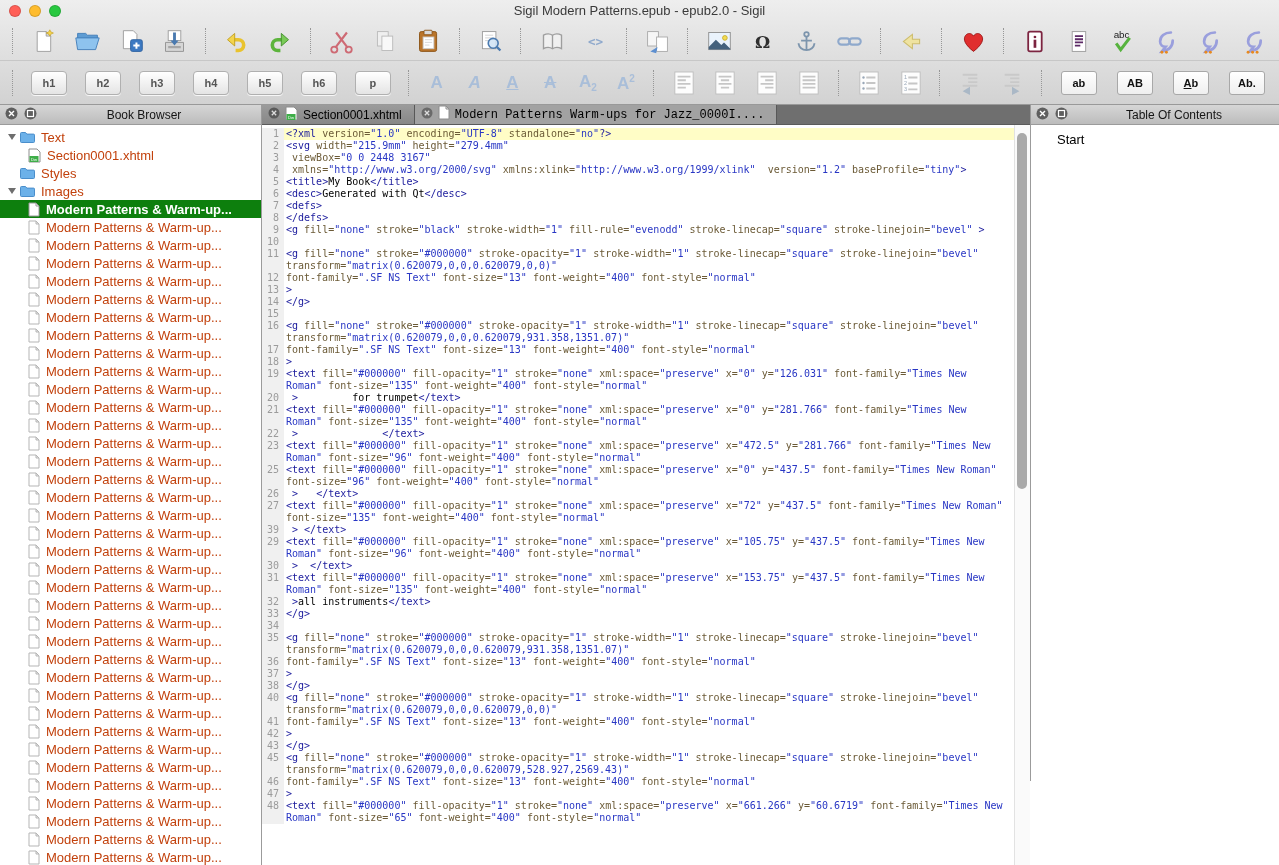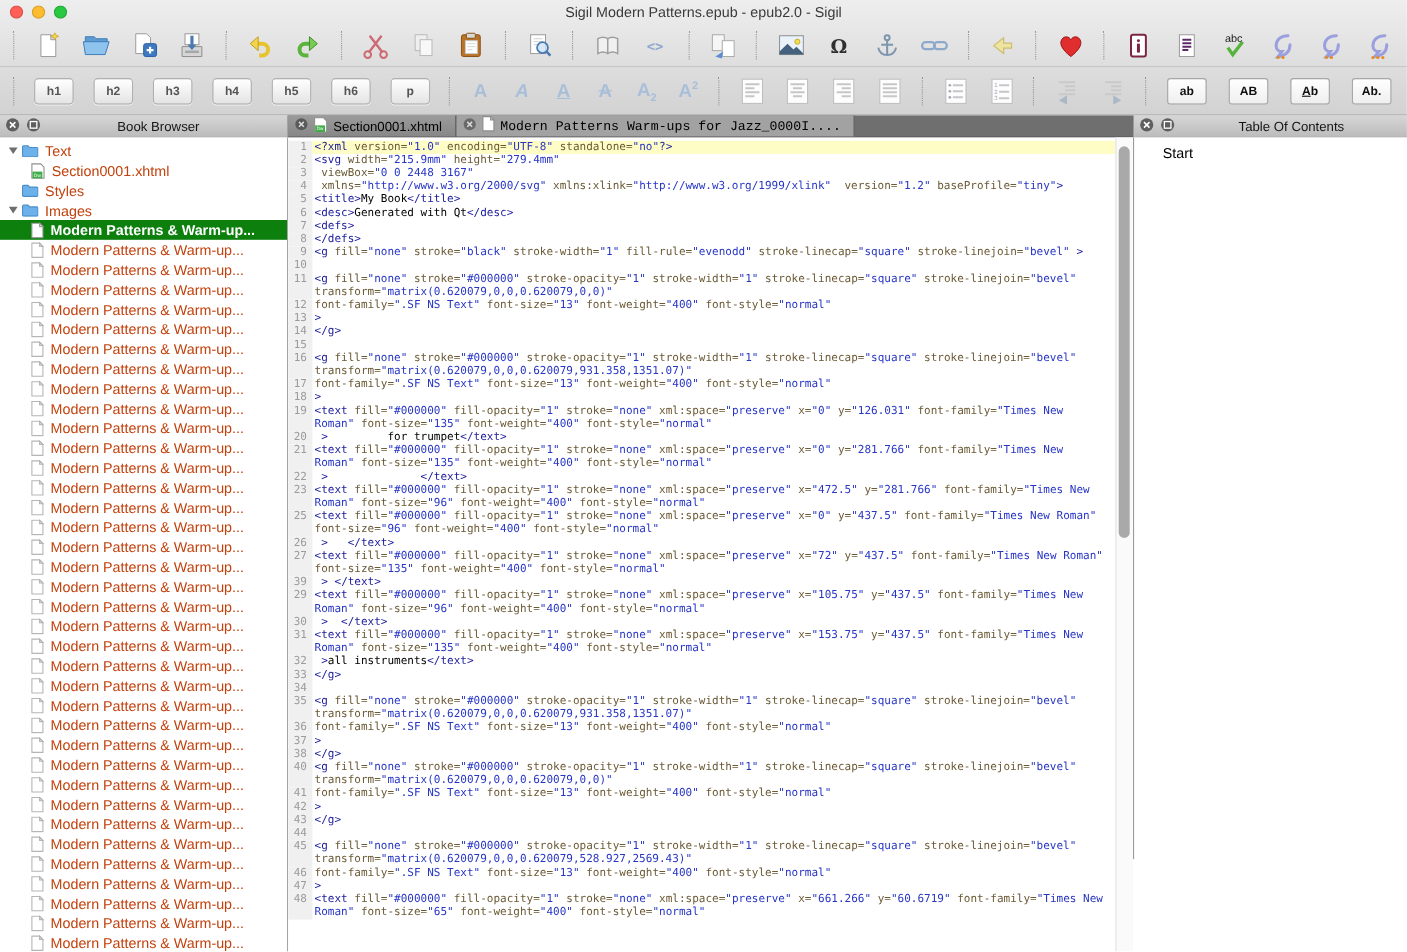--- a/index.html
+++ b/index.html
@@ -926,24 +926,20 @@
     </div>
     <div class="crow">
       <span class="ln">42</span>
       <span class="tx"><span class="t">&gt;</span></span>
     </div>
     <div class="crow">
       <span class="ln">43</span>
       <span class="tx"><span class="t">&lt;/g</span><span class="t">&gt;</span></span>
     </div>
     <div class="crow">
-      <span class="ln">44</span>
-      <span class="tx"></span>
-    </div>
-    <div class="crow">
       <span class="ln">45</span>
       <span class="tx"><span class="t">&lt;g</span> <span class="a">fill=</span><span class="v">"none"</span> <span class="a">stroke=</span><span class="v">"#000000"</span> <span class="a">stroke-opacity=</span><span class="v">"1"</span> <span class="a">stroke-width=</span><span class="v">"1"</span> <span class="a">stroke-linecap=</span><span class="v">"square"</span> <span class="a">stroke-linejoin=</span><span class="v">"bevel"</span> <span class="a">transform=</span><span class="v">"matrix(0.620079,0,0,0.620079,528.927,2569.43)"</span></span>
     </div>
     <div class="crow">
       <span class="ln">46</span>
       <span class="tx"><span class="a">font-family=</span><span class="v">".SF NS Text"</span> <span class="a">font-size=</span><span class="v">"13"</span> <span class="a">font-weight=</span><span class="v">"400"</span> <span class="a">font-style=</span><span class="v">"normal"</span></span>
     </div>
     <div class="crow">
       <span class="ln">47</span>
       <span class="tx"><span class="t">&gt;</span></span>

